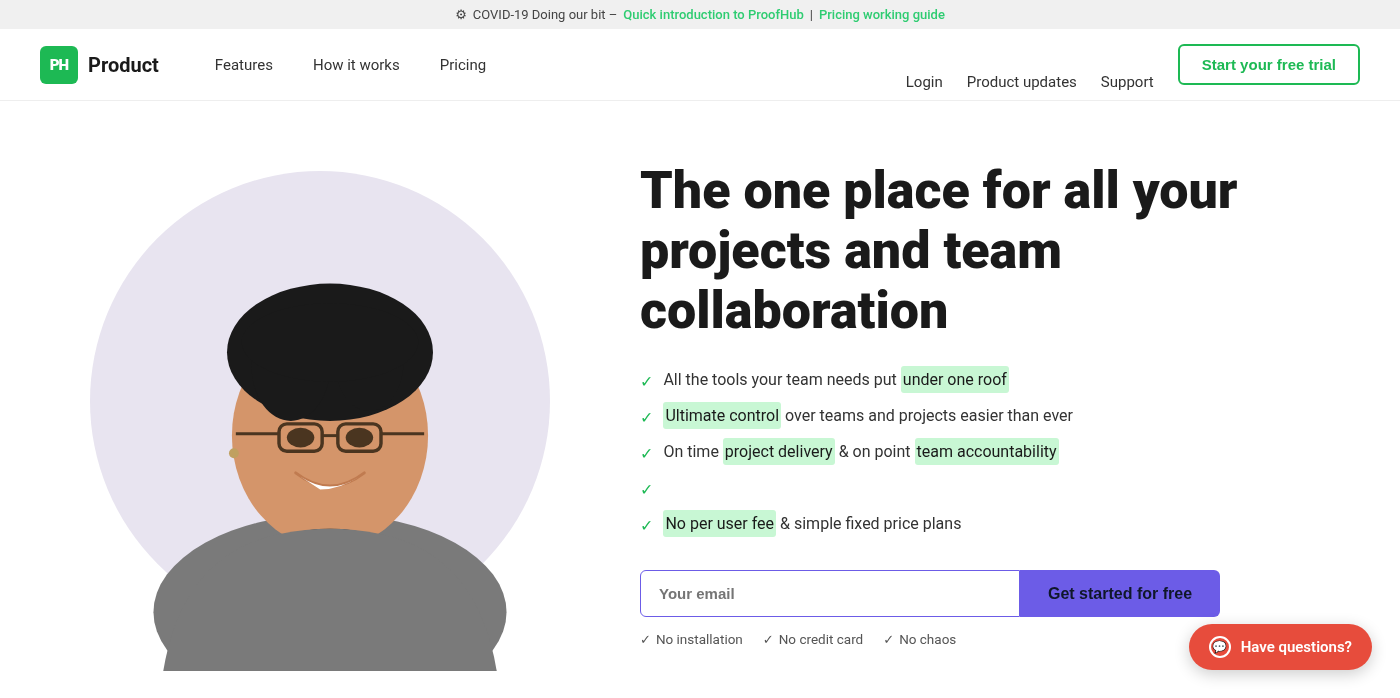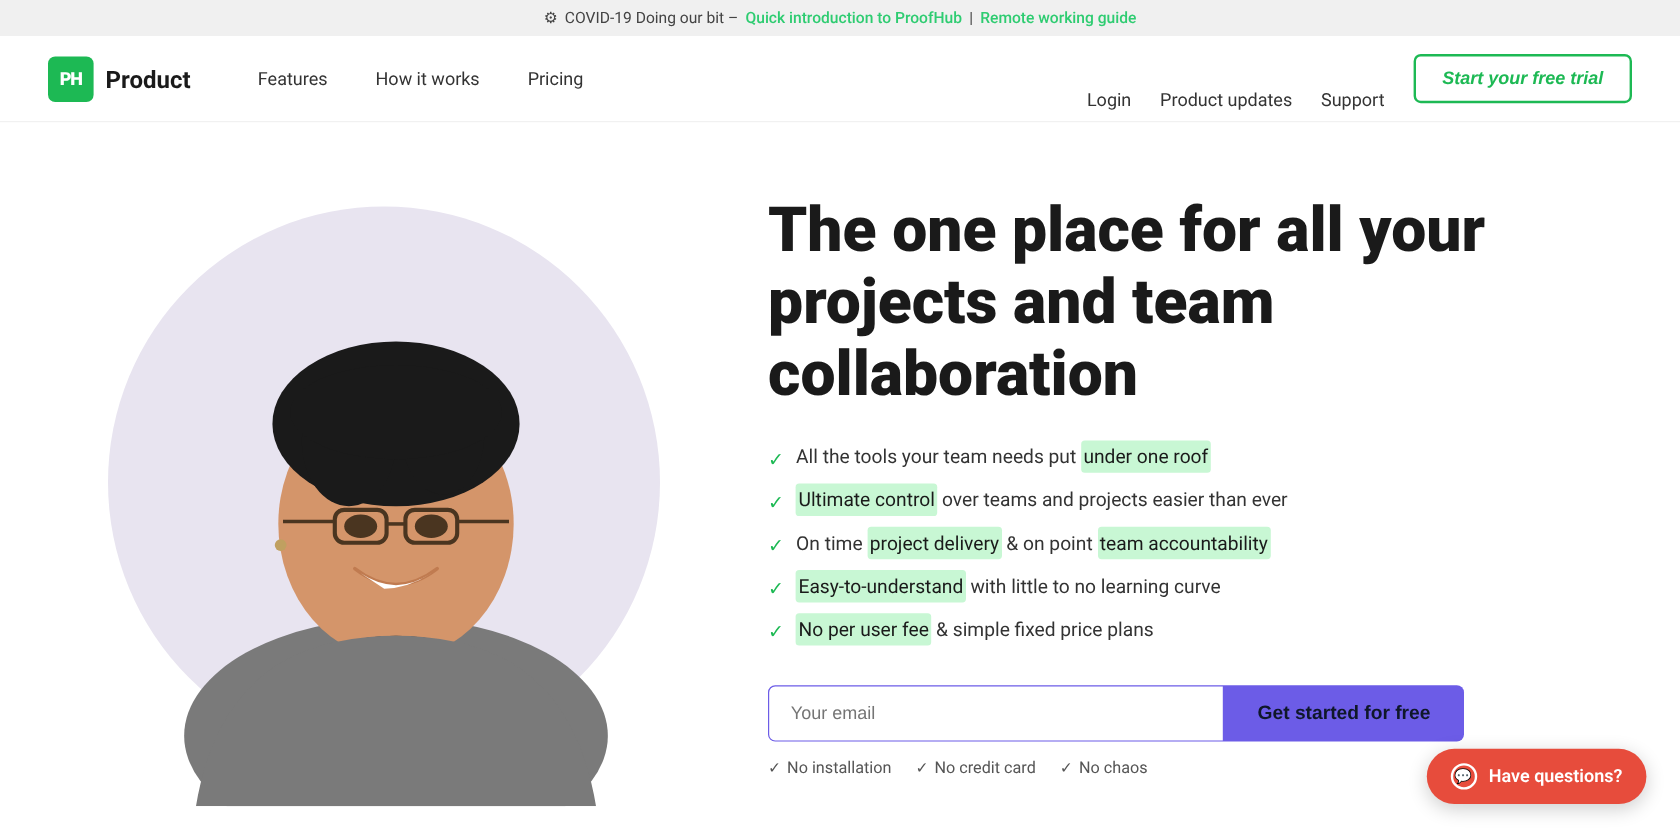--- a/index.html
+++ b/index.html
@@ -81,21 +81,20 @@
     .cta-button-outline {
       border: 2px solid #1db954;
       color: #1db954;
       background: transparent;
       padding: 10px 22px;
       border-radius: 6px;
       font-size: 15px;
       font-weight: 700;
       cursor: pointer;
       white-space: nowrap;
-      font-style: italic;
     }
 
     
     .hero {
       display: flex;
       align-items: flex-start;
       padding: 40px 60px 0 60px;
       min-height: 560px;
       background: #fff;
       position: relative;
@@ -178,20 +177,21 @@
     }
     .email-input {
       flex: 1;
       max-width: 380px;
       border: 1.5px solid #6c5ce7;
       border-radius: 6px 0 0 6px;
       padding: 14px 18px;
       font-size: 15px;
       color: #999;
       outline: none;
+      font-weight: bold;
     }
     .get-started-btn {
       background: #6c5ce7;
       color: #0f172a;
       border: none;
       padding: 14px 28px;
       font-size: 16px;
       font-weight: 700;
       border-radius: 0 6px 6px 0;
       cursor: pointer;
@@ -240,21 +240,21 @@
     }
   </style>
 </head>
 <body>
 
 <div class="announcement-bar">
   <span>⚙</span>
   <span>COVID-19 Doing our bit –</span>
   <a href="#">Quick introduction to ProofHub</a>
   <span>|</span>
-  <a href="#">Remote working guide</a>
+  <a href="#">Pricing working guide</a>
 </div>
 
 <nav>
   <a class="logo-area" href="#">
     <div class="logo-icon">
       <span>PH</span>
     </div>
     <span class="logo-text">Product</span>
   </a>
   <div class="nav-left">
@@ -322,21 +322,20 @@
       <li>
         <span class="check-icon">✓</span>
         <span><span class="highlight-green">Ultimate control</span> over teams and projects easier than ever</span>
       </li>
       <li>
         <span class="check-icon">✓</span>
         <span>On time <span class="highlight-green">project delivery</span> &amp; on point <span class="highlight-green">team accountability</span></span>
       </li>
       <li>
         <span class="check-icon">✓</span>
-        <span><span class="highlight-green">Easy-to-understand</span> with little to no learning curve</span>
       </li>
       <li>
         <span class="check-icon">✓</span>
         <span><span class="highlight-green">No per user fee</span> &amp; simple fixed price plans</span>
       </li>
     </ul>
 
     <div class="email-cta-row">
       <input class="email-input" type="email" placeholder="Your email" style="">
       <button class="get-started-btn">Get started for free</button>

